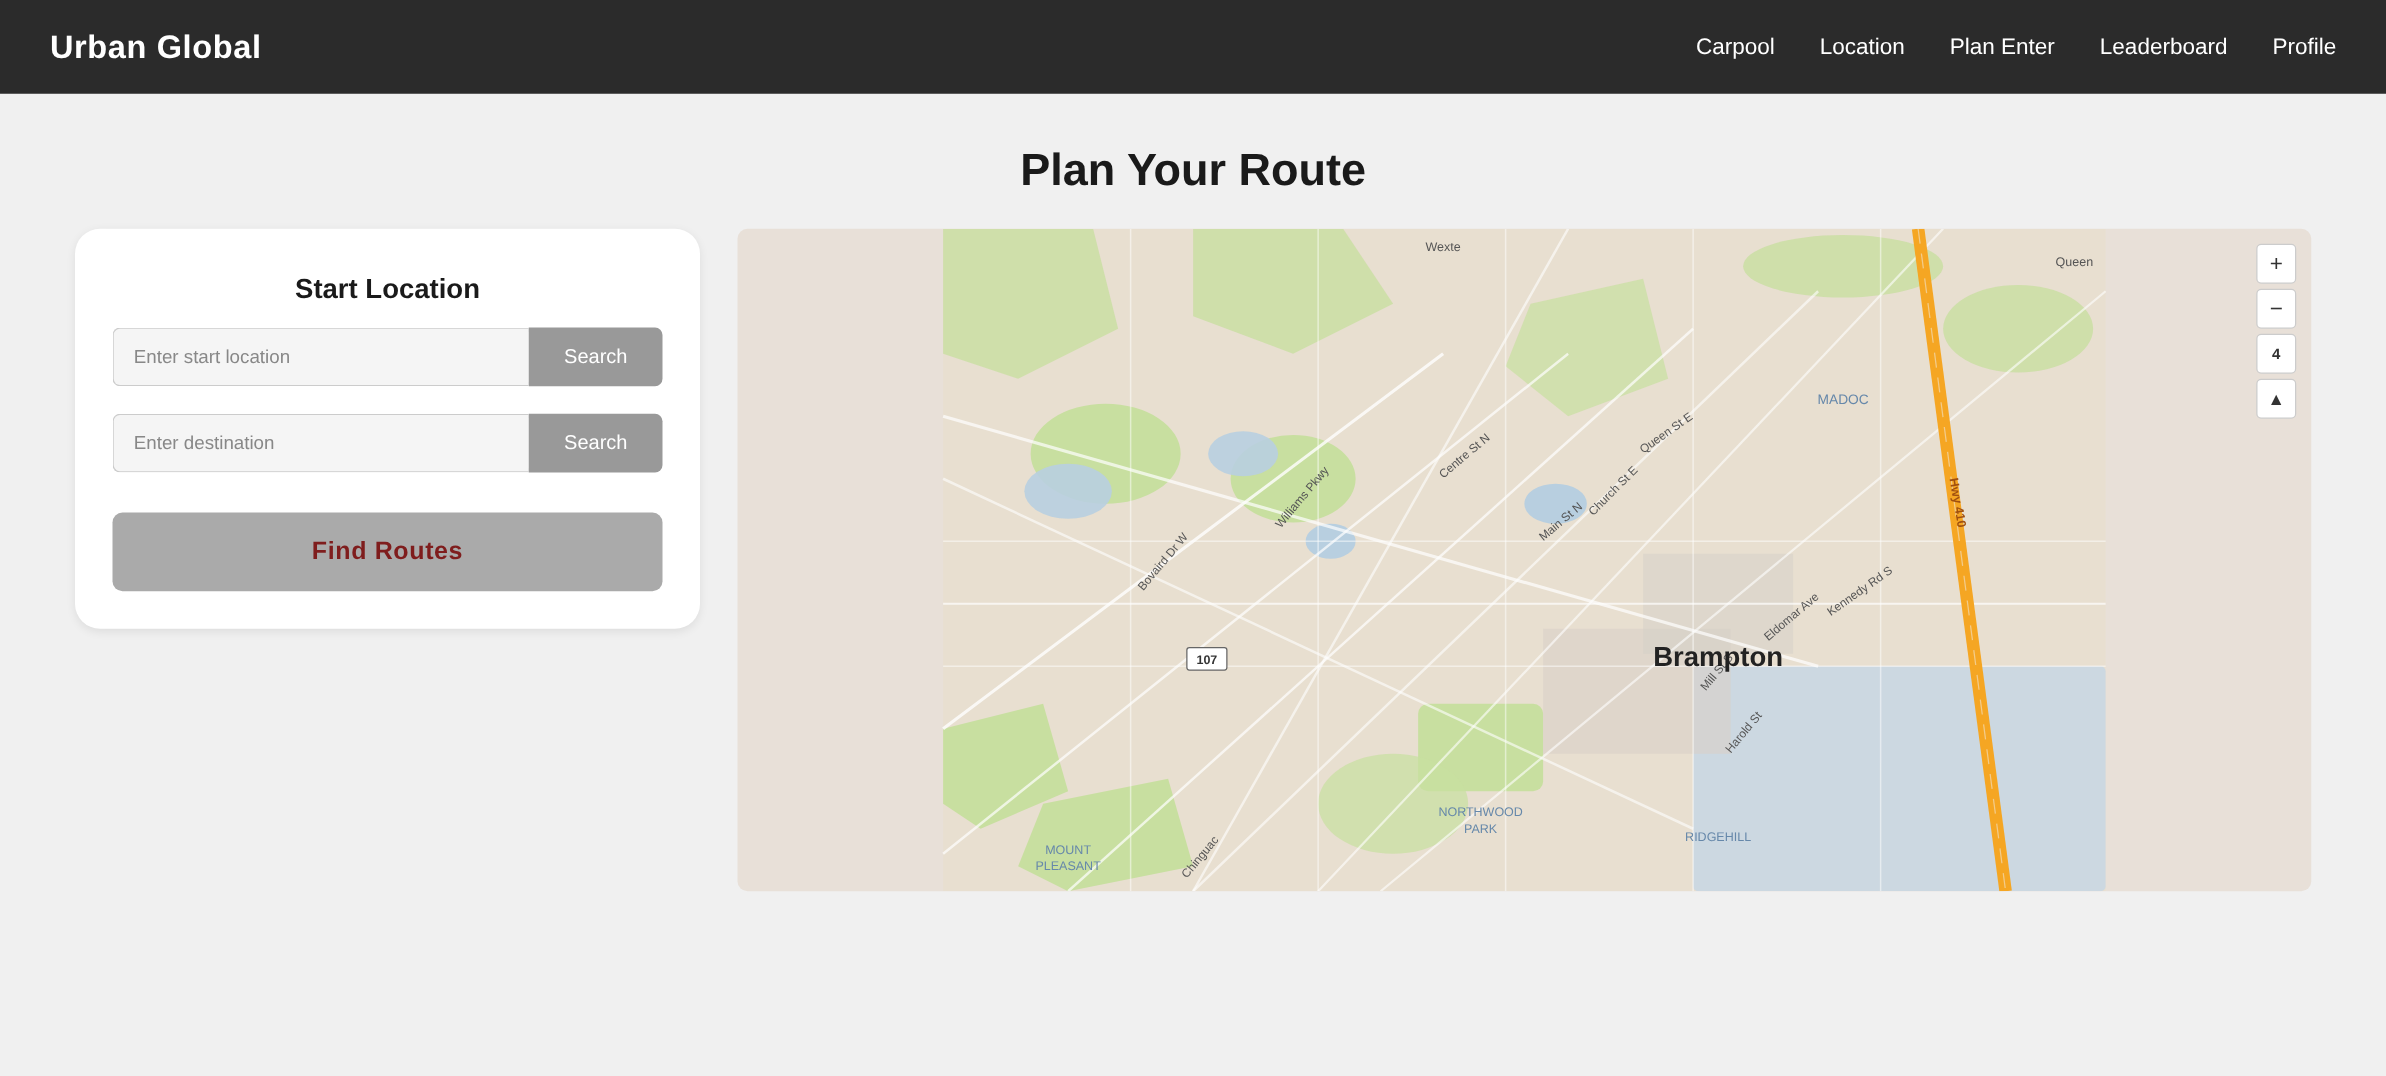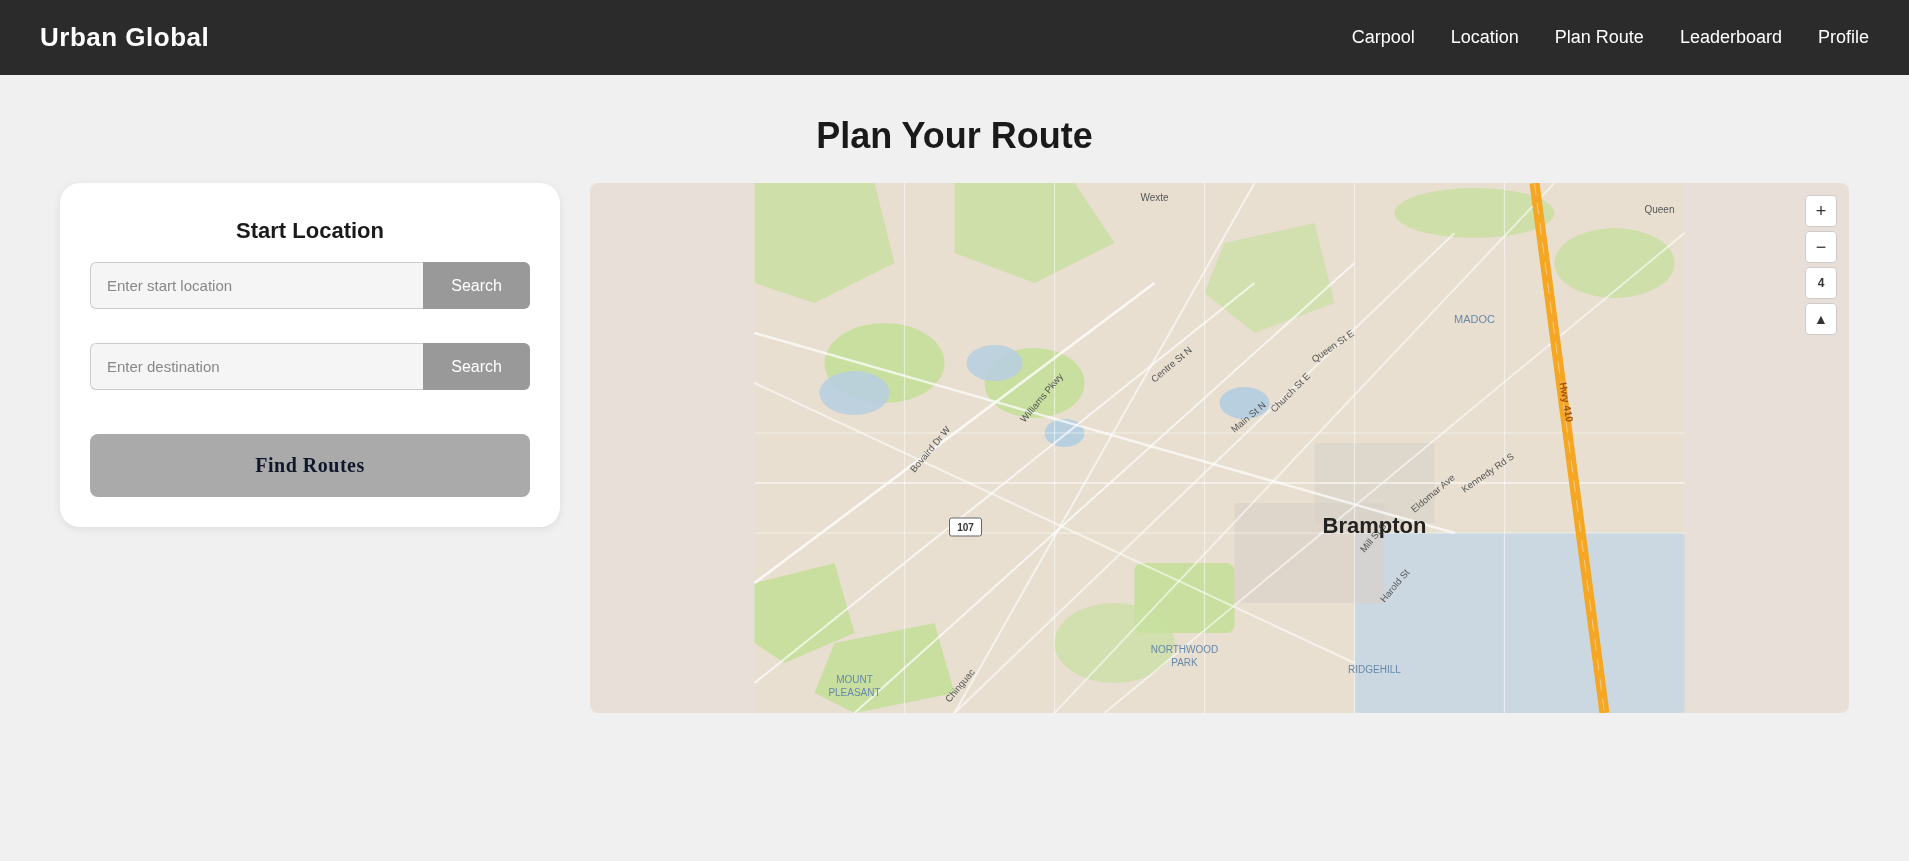--- a/index.html
+++ b/index.html
@@ -65,21 +65,21 @@
     .form-section-title {
       text-align: center;
       font-size: 22px;
       font-weight: 600;
       color: #1a1a1a;
       margin-bottom: 18px;
     }
     .input-row {
       display: flex;
       gap: 0;
-      margin-bottom: 34px;
+      margin-bottom: 22px;
     }
     .location-input {
       flex: 1;
       padding: 14px 16px;
       font-size: 15px;
       border: 1px solid #ccc;
       border-right: none;
       border-radius: 6px 0 0 6px;
       outline: none;
       background: #f5f5f5;
@@ -97,29 +97,28 @@
       font-size: 16px;
       font-weight: 500;
       cursor: pointer;
     }
 
     .destination-section { margin-top: 0; }
     .find-routes-btn {
       width: 100%;
       padding: 20px;
       background: #aaa;
-      color: #0f172a;
+      color: #7f1d1d;
       border: none;
       border-radius: 8px;
       font-size: 20px;
       font-weight: 600;
       cursor: pointer;
       margin-top: 10px;
       letter-spacing: 0.5px;
-      font-family: Liberation Serif, serif;
     }
 
     
     .map-container {
       flex: 1;
       height: 530px;
       border-radius: 8px;
       overflow: hidden;
       position: relative;
       background: #e8e0d8;
@@ -165,21 +164,21 @@
 <nav class="navbar">
   <span class="navbar-brand">Urban Global</span>
   <ul class="navbar-nav">
     <li>
       <a>Carpool</a>
     </li>
     <li>
       <a>Location</a>
     </li>
     <li>
-      <a>Plan Route</a>
+      <a>Plan Enter</a>
     </li>
     <li>
       <a>Leaderboard</a>
     </li>
     <li>
       <a>Profile</a>
     </li>
   </ul>
 </nav>
 

